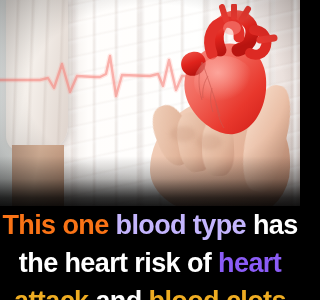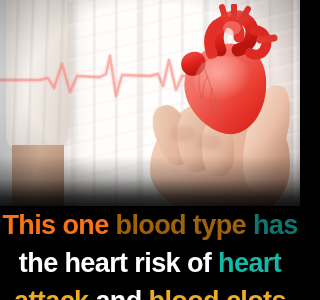--- a/index.html
+++ b/index.html
@@ -292,18 +292,18 @@
         <path d="M44,84 C42,92 42,100 45,108"></path>
         <path d="M48,100 C50,110 52,118 56,124"></path>
       </g>
     </svg>
 
     <div class="fade"></div>
     <div class="vignette"></div>
   </div>
 
   <div id="caption">
-      <span class="cap-line"><span style="color: #f97316;">This one </span><span class="hl" style="color: #a16207;">blood type</span><span style="color: #0f766e;"> has</span></span>
-      <span class="cap-line"><span style="color: rgb(255, 255, 255);">the heart risk of </span><span class="hl" style="color: #14b8a6;">heart</span></span>
+      <span class="cap-line"><span style="color: #f97316;">This one </span><span class="hl" style="color: #c4b5fd;">blood type</span><span style="color: #ffffff;"> has</span></span>
+      <span class="cap-line"><span style="color: rgb(255, 255, 255);">the heart risk of </span><span class="hl" style="color: #8b5cf6;">heart</span></span>
       <span class="cap-line"><span class="hl" style="color: rgb(238, 172, 34);">attack</span><span style="color: rgb(255, 255, 255);"> and </span><span class="hl" style="color: rgb(238, 172, 34);">blood clots</span></span>
     </div>
 
 </div>
 
 </body></html>

